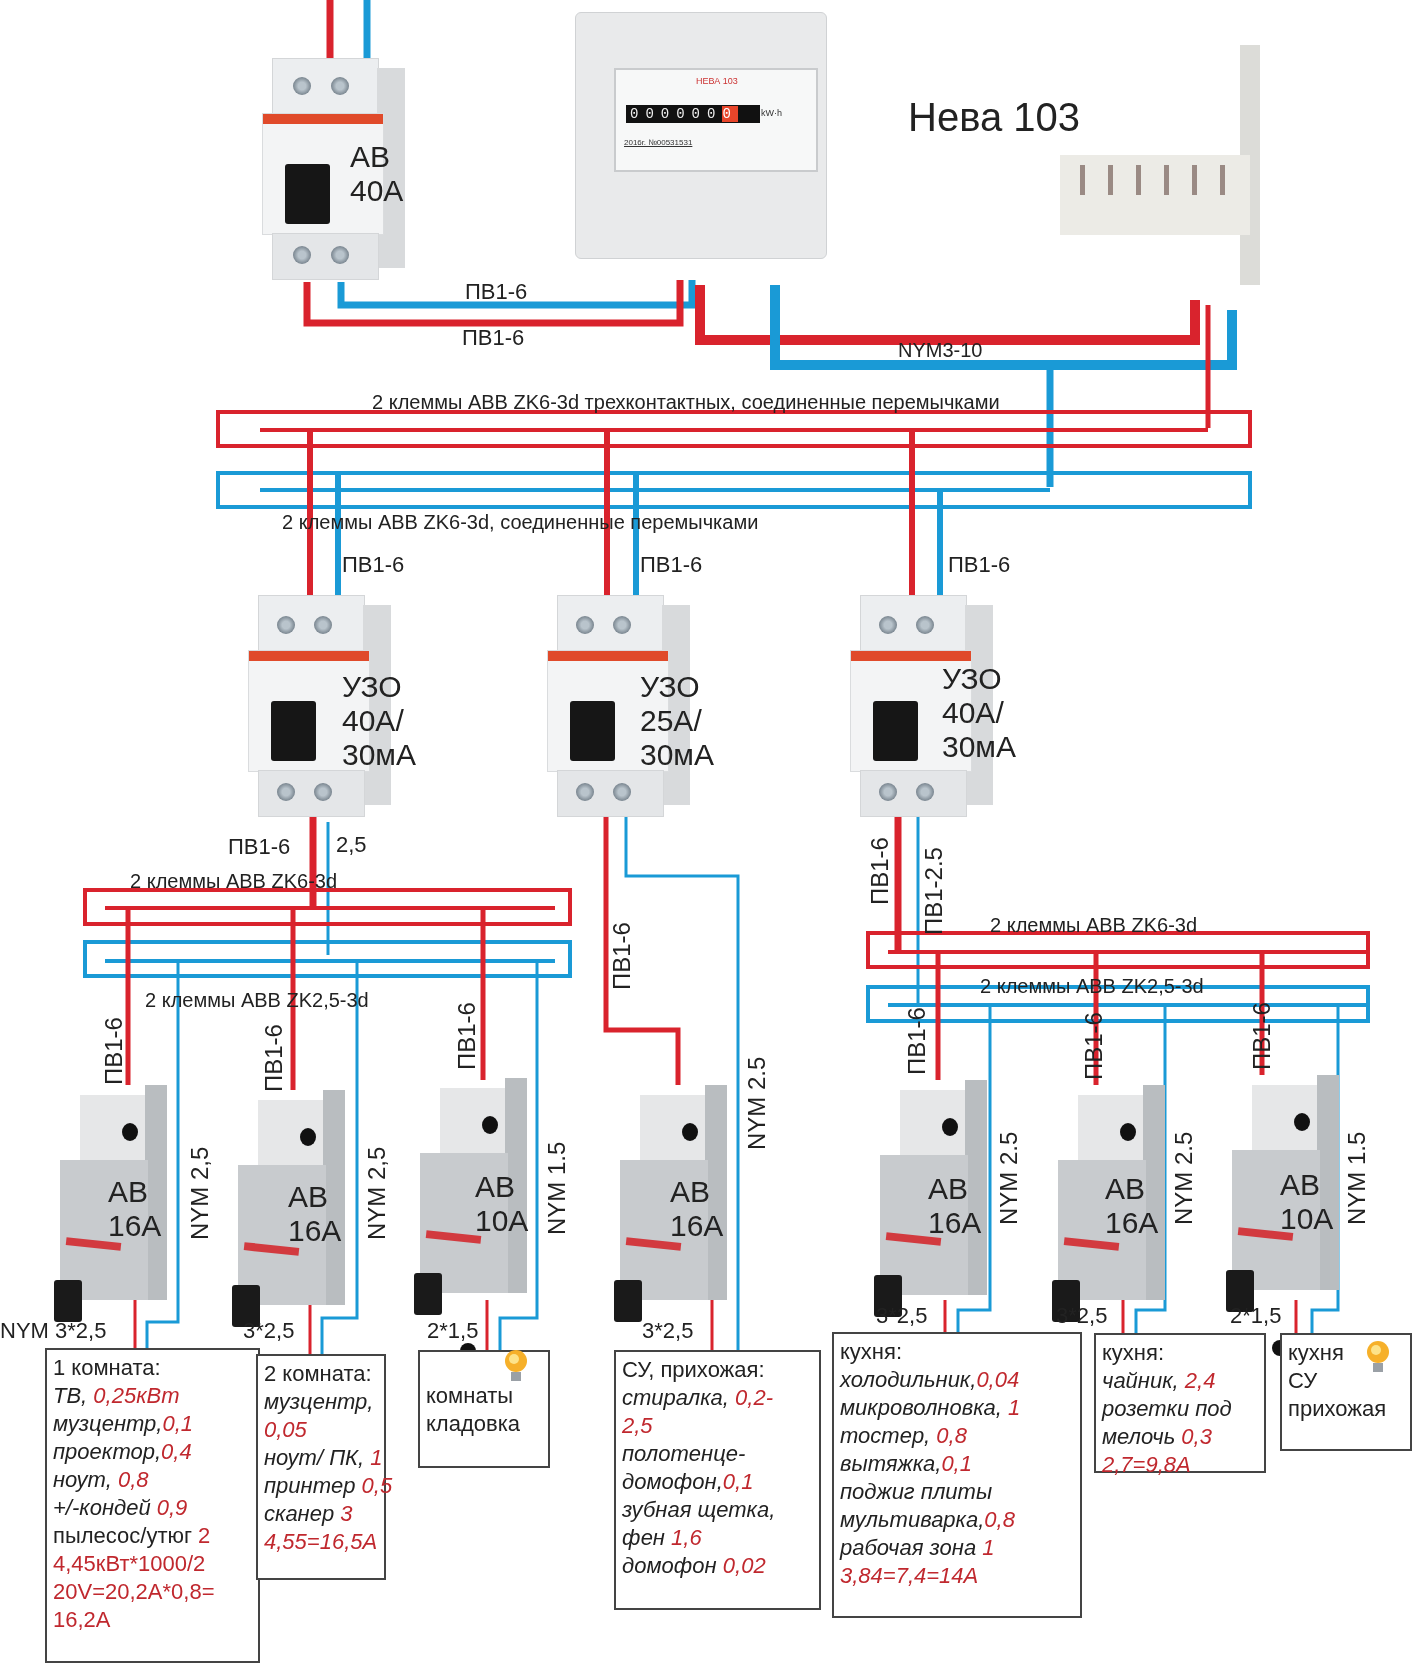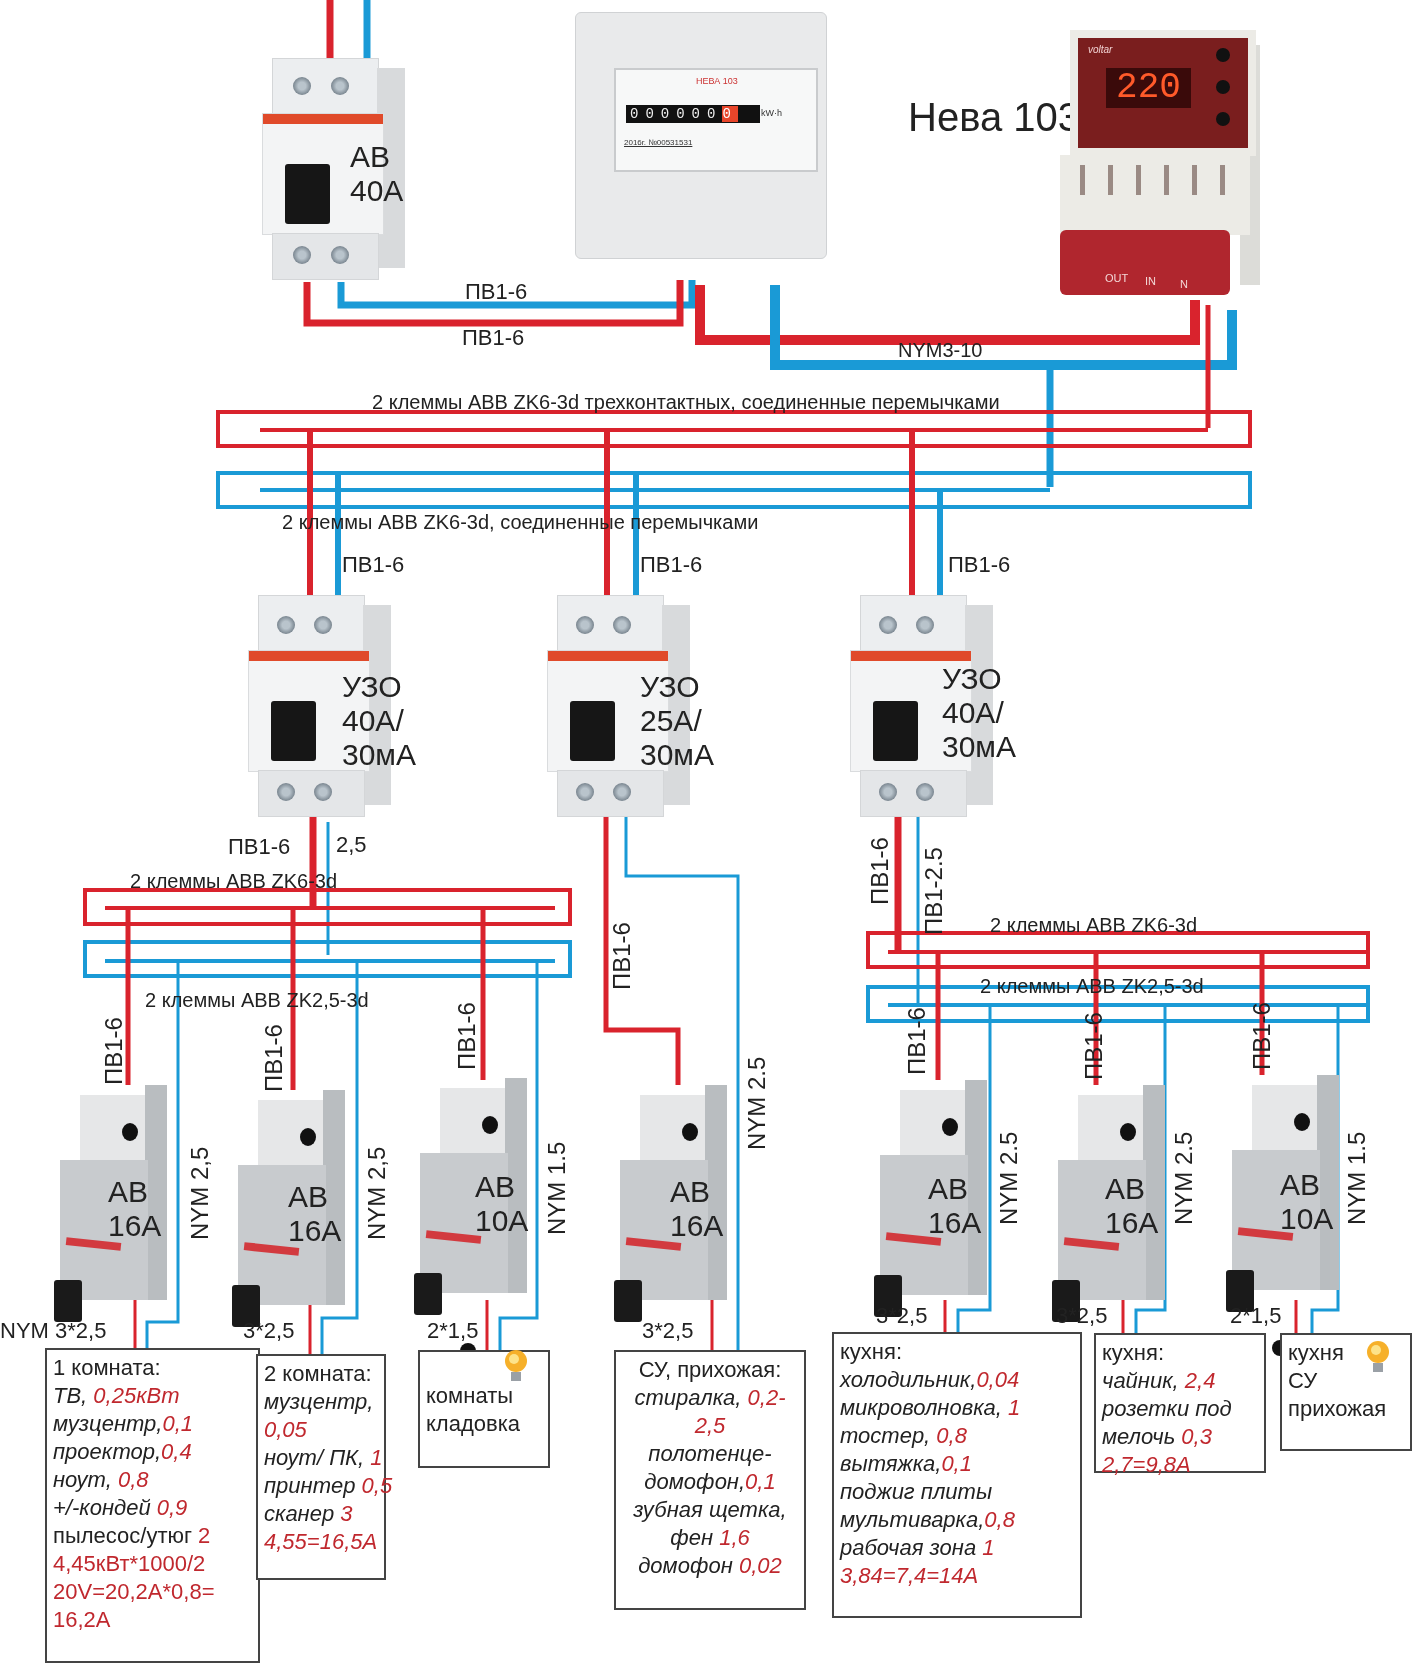--- a/index.html
+++ b/index.html
@@ -145,39 +145,27 @@
     <div class="brand">НЕВА 103</div>
     <div class="drum"><span>000000</span><b>0</b></div>
     <div class="kwh">kW·h</div>
     <div class="serial">2016г. №00531531</div>
   </div>
 </div>
 <div class="big" style="left:908px;top:95px;">Нева 103</div>
 
 <div class="relay">
   <div class="rside"></div>
-  <div class="face">
-    <div class="logo">voltar</div>
-    <div class="disp">220</div>
-    <div class="btn" style="top:10px"></div>
-    <div class="btn" style="top:42px"></div>
-    <div class="btn" style="top:74px"></div>
-  </div>
   <div class="mid">
     <span class="vent" style="left:20px"></span>
       <span class="vent" style="left:48px"></span>
       <span class="vent" style="left:76px"></span>
     <span class="vent" style="left:104px"></span>
       <span class="vent" style="left:132px"></span>
       <span class="vent" style="left:160px"></span>
-  </div>
-  <div class="term">
-    <span style="position:absolute;left:45px;top:42px">OUT</span>
-    <span style="position:absolute;left:85px;top:45px">IN</span>
-    <span style="position:absolute;left:120px;top:48px">N</span>
   </div>
 </div>
 
 <div class="lbl" style="left:465px;top:281px;">ПВ1-6</div>
 <div class="lbl" style="left:462px;top:327px;">ПВ1-6</div>
 <div class="lbl sm" style="left:898px;top:340px;">NYM3-10</div>
 <div class="lbl sm" style="left:372px;top:392px;">2 клеммы ABB ZK6-3d трехконтактных, соединенные перемычками</div>
 <div class="lbl sm" style="left:282px;top:512px;">2 клеммы ABB ZK6-3d, соединенные перемычками</div>
 
 <div class="lbl" style="left:342px;top:554px;">ПВ1-6</div>
@@ -397,21 +385,21 @@
 <div class="box" style="left:418px;top:1350px;width:132px;height:118px;padding-top:30px;">
   <div class="row">комнаты</div>
   <div class="row">кладовка</div>
   <svg class="bulb" style="left:82px;top:-4px;" viewBox="0 0 28 38">
       <circle cx="14" cy="13" r="11" fill="#f6b02a"></circle>
       <circle cx="12" cy="11" r="5" fill="#fde38a"></circle>
       <rect x="9" y="24" width="10" height="9" fill="#9aa0a6"></rect>
     </svg>
 </div>
 
-<div class="box" style="left:614px;top:1350px;width:192px;height:260px;text-align:center;">
+<div class="box" style="left:614px;top:1350px;width:207px;height:260px;">
   <div class="row">СУ, прихожая:</div>
   <div class="row"><i>стиралка, </i><i class="val">0,2-</i></div>
   <div class="row"><i class="val">2,5</i></div>
   <div class="row"><i>полотенце-</i></div>
   <div class="row"><i>домофон,</i><i class="val">0,1</i></div>
   <div class="row"><i>зубная щетка,</i></div>
   <div class="row"><i>фен </i><i class="val">1,6</i></div>
   <div class="row"><i>домофон </i><i class="val">0,02</i></div>
 </div>
 

